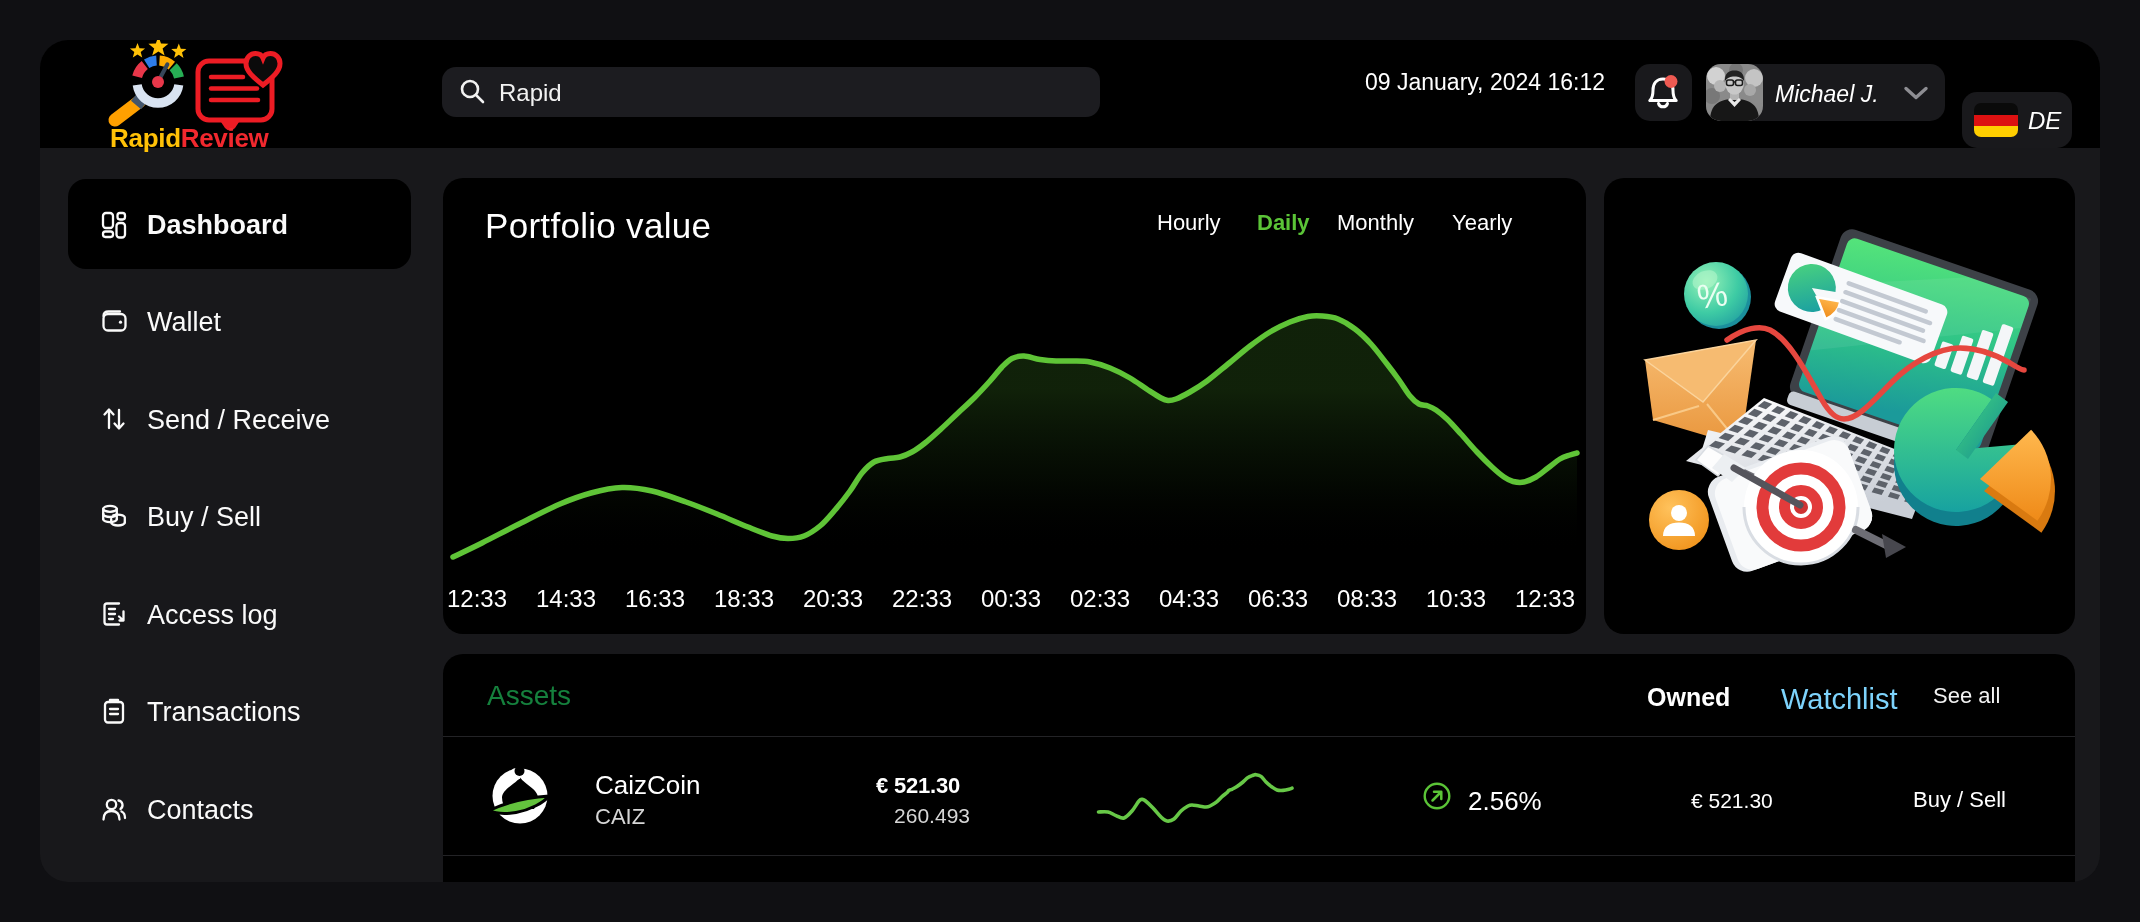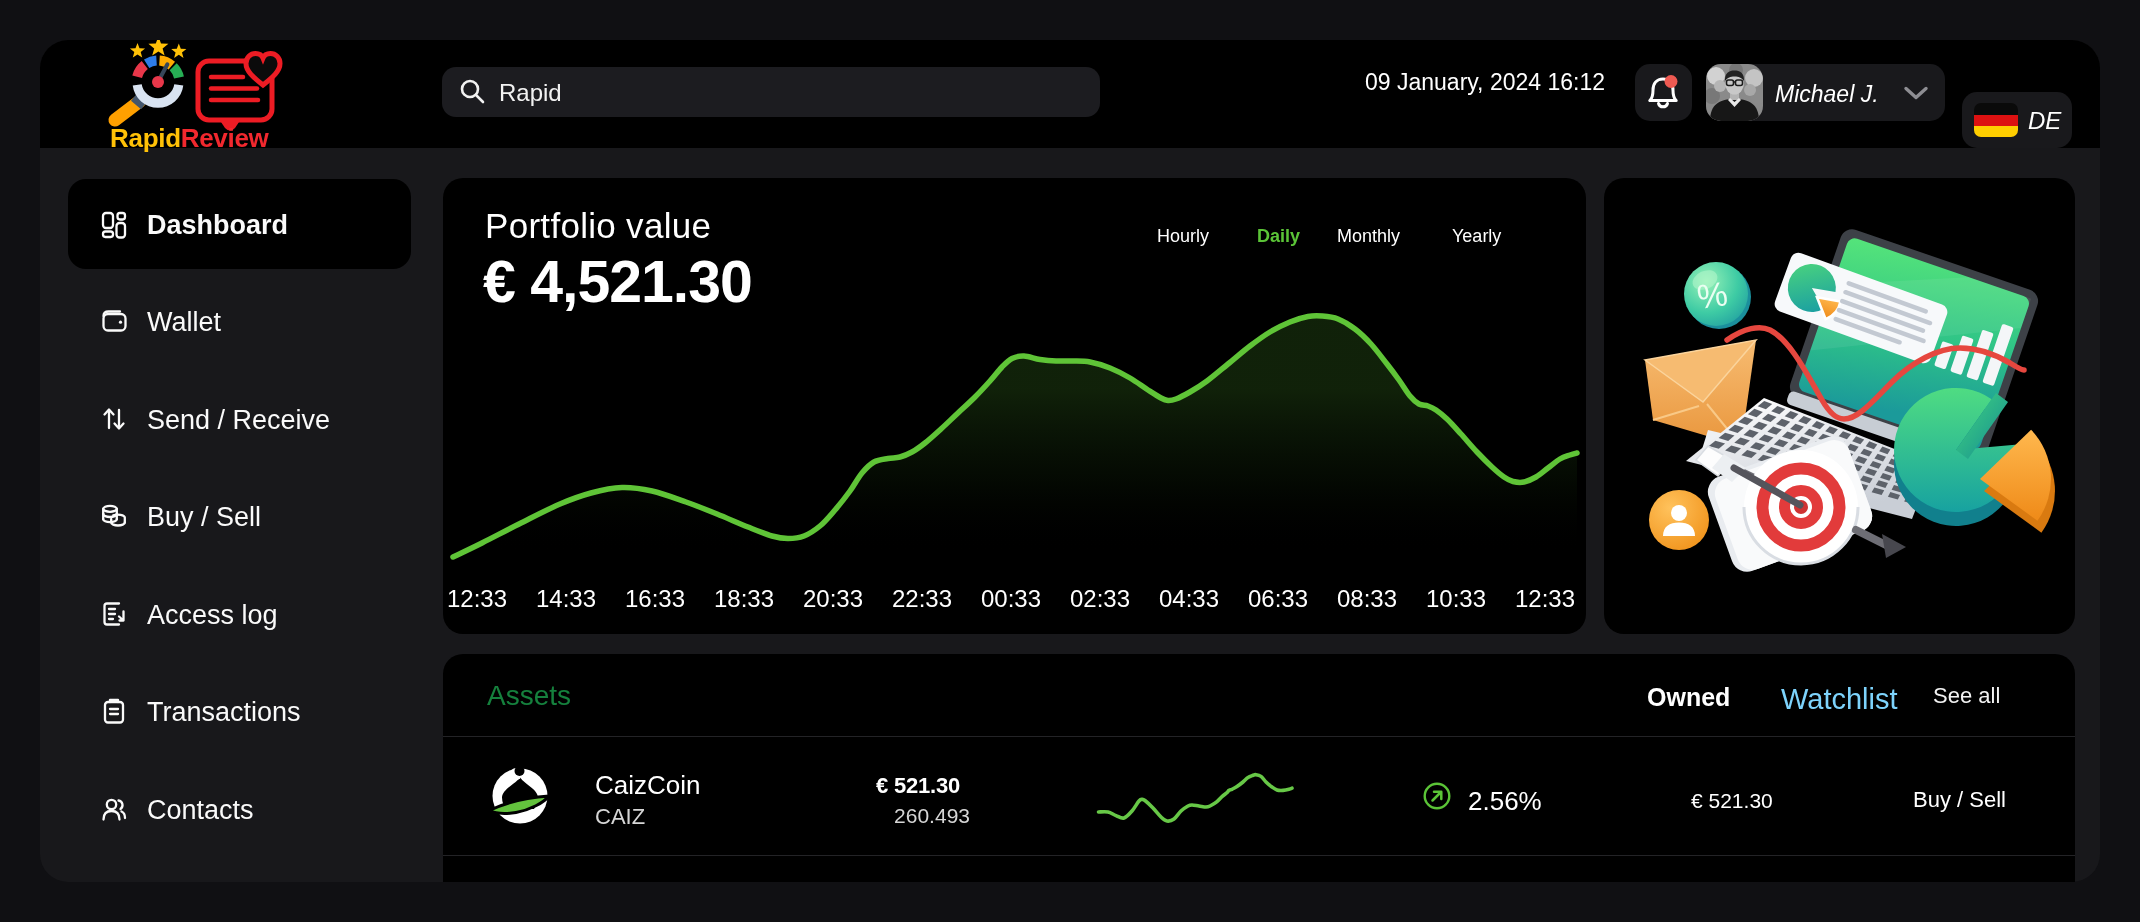--- a/index.html
+++ b/index.html
@@ -23,21 +23,21 @@
 .flag svg { position:absolute; left:12px; top:11px; }
 .flag span { position:absolute; left:66px; top:15px; font-size:24px; }
 .nav-active { left:68px; top:179px; width:343px; height:90px; background:#000; border-radius:18px; }
 .nav-item { height:30px; }
 .nav-item svg { position:absolute; left:0; top:0; }
 .nav-item span { position:absolute; left:48px; top:1px; font-size:27px; color:#fafafa; white-space:nowrap; }
 .card { background:#000; border-radius:20px; }
 .chart-card { left:443px; top:178px; width:1143px; height:456px; }
 .title { left:42px; top:28px; font-size:35px; letter-spacing:0.3px; }
 .value { left:40px; top:70px; font-size:59px; font-weight:bold; letter-spacing:-1px; }
-.tab { top:48px; font-size:18px; color:#fff; }
+.tab { top:32px; font-size:22px; color:#fff; }
 .illus-card { left:1604px; top:178px; width:471px; height:456px; }
 .assets { left:443px; top:654px; width:1632px; height:228px; border-radius:20px 20px 0 0; }
 .as-h { left:44px; top:26px; font-size:28px; color:#15803d; }
 .divider { left:0; width:1632px; height:1px; background:#232326; }
 .fs26 { font-size:26px; }
 .sub { font-size:22px; color:#d6d6d6; }
 </style></head>
 <body>
 <div class="abs page"></div>
 <div class="abs header">
@@ -180,21 +180,20 @@
       <circle cx="12.5" cy="10.5" r="4.7"></circle>
       <path d="M4.5 25.5 C4.5 19.5 7.5 17 12.5 17 C17.5 17 20.5 19.5 20.5 25.5"></path>
       <path d="M19.5 6.5 A4.7 4.7 0 0 1 21.5 15"></path>
       <path d="M22.5 17.5 C25 18.6 26 20.8 26 24"></path>
     </svg>
     <span>Contacts</span>
   </div>
 
 <div class="abs card chart-card">
   <div class="abs title">Portfolio value</div>
-  <div class="abs value">€ 4,521.30</div>
   <div class="abs tab" style="left:714px">Hourly</div>
   <div class="abs tab" style="left:814px;color:#5bc437;font-weight:bold">Daily</div>
   <div class="abs tab" style="left:894px">Monthly</div>
   <div class="abs tab" style="left:1009px">Yearly</div>
   <svg class="abs" style="left:0;top:0" width="1143" height="456" viewBox="0 0 1143 456">
     <defs>
         <linearGradient id="cg" x1="0" y1="0.28" x2="0" y2="0.9">
       <stop offset="0" stop-color="#5fc437" stop-opacity="0.17"></stop>
       <stop offset="0.55" stop-color="#3f8a24" stop-opacity="0.07"></stop>
       <stop offset="1" stop-color="#000" stop-opacity="0"></stop>

